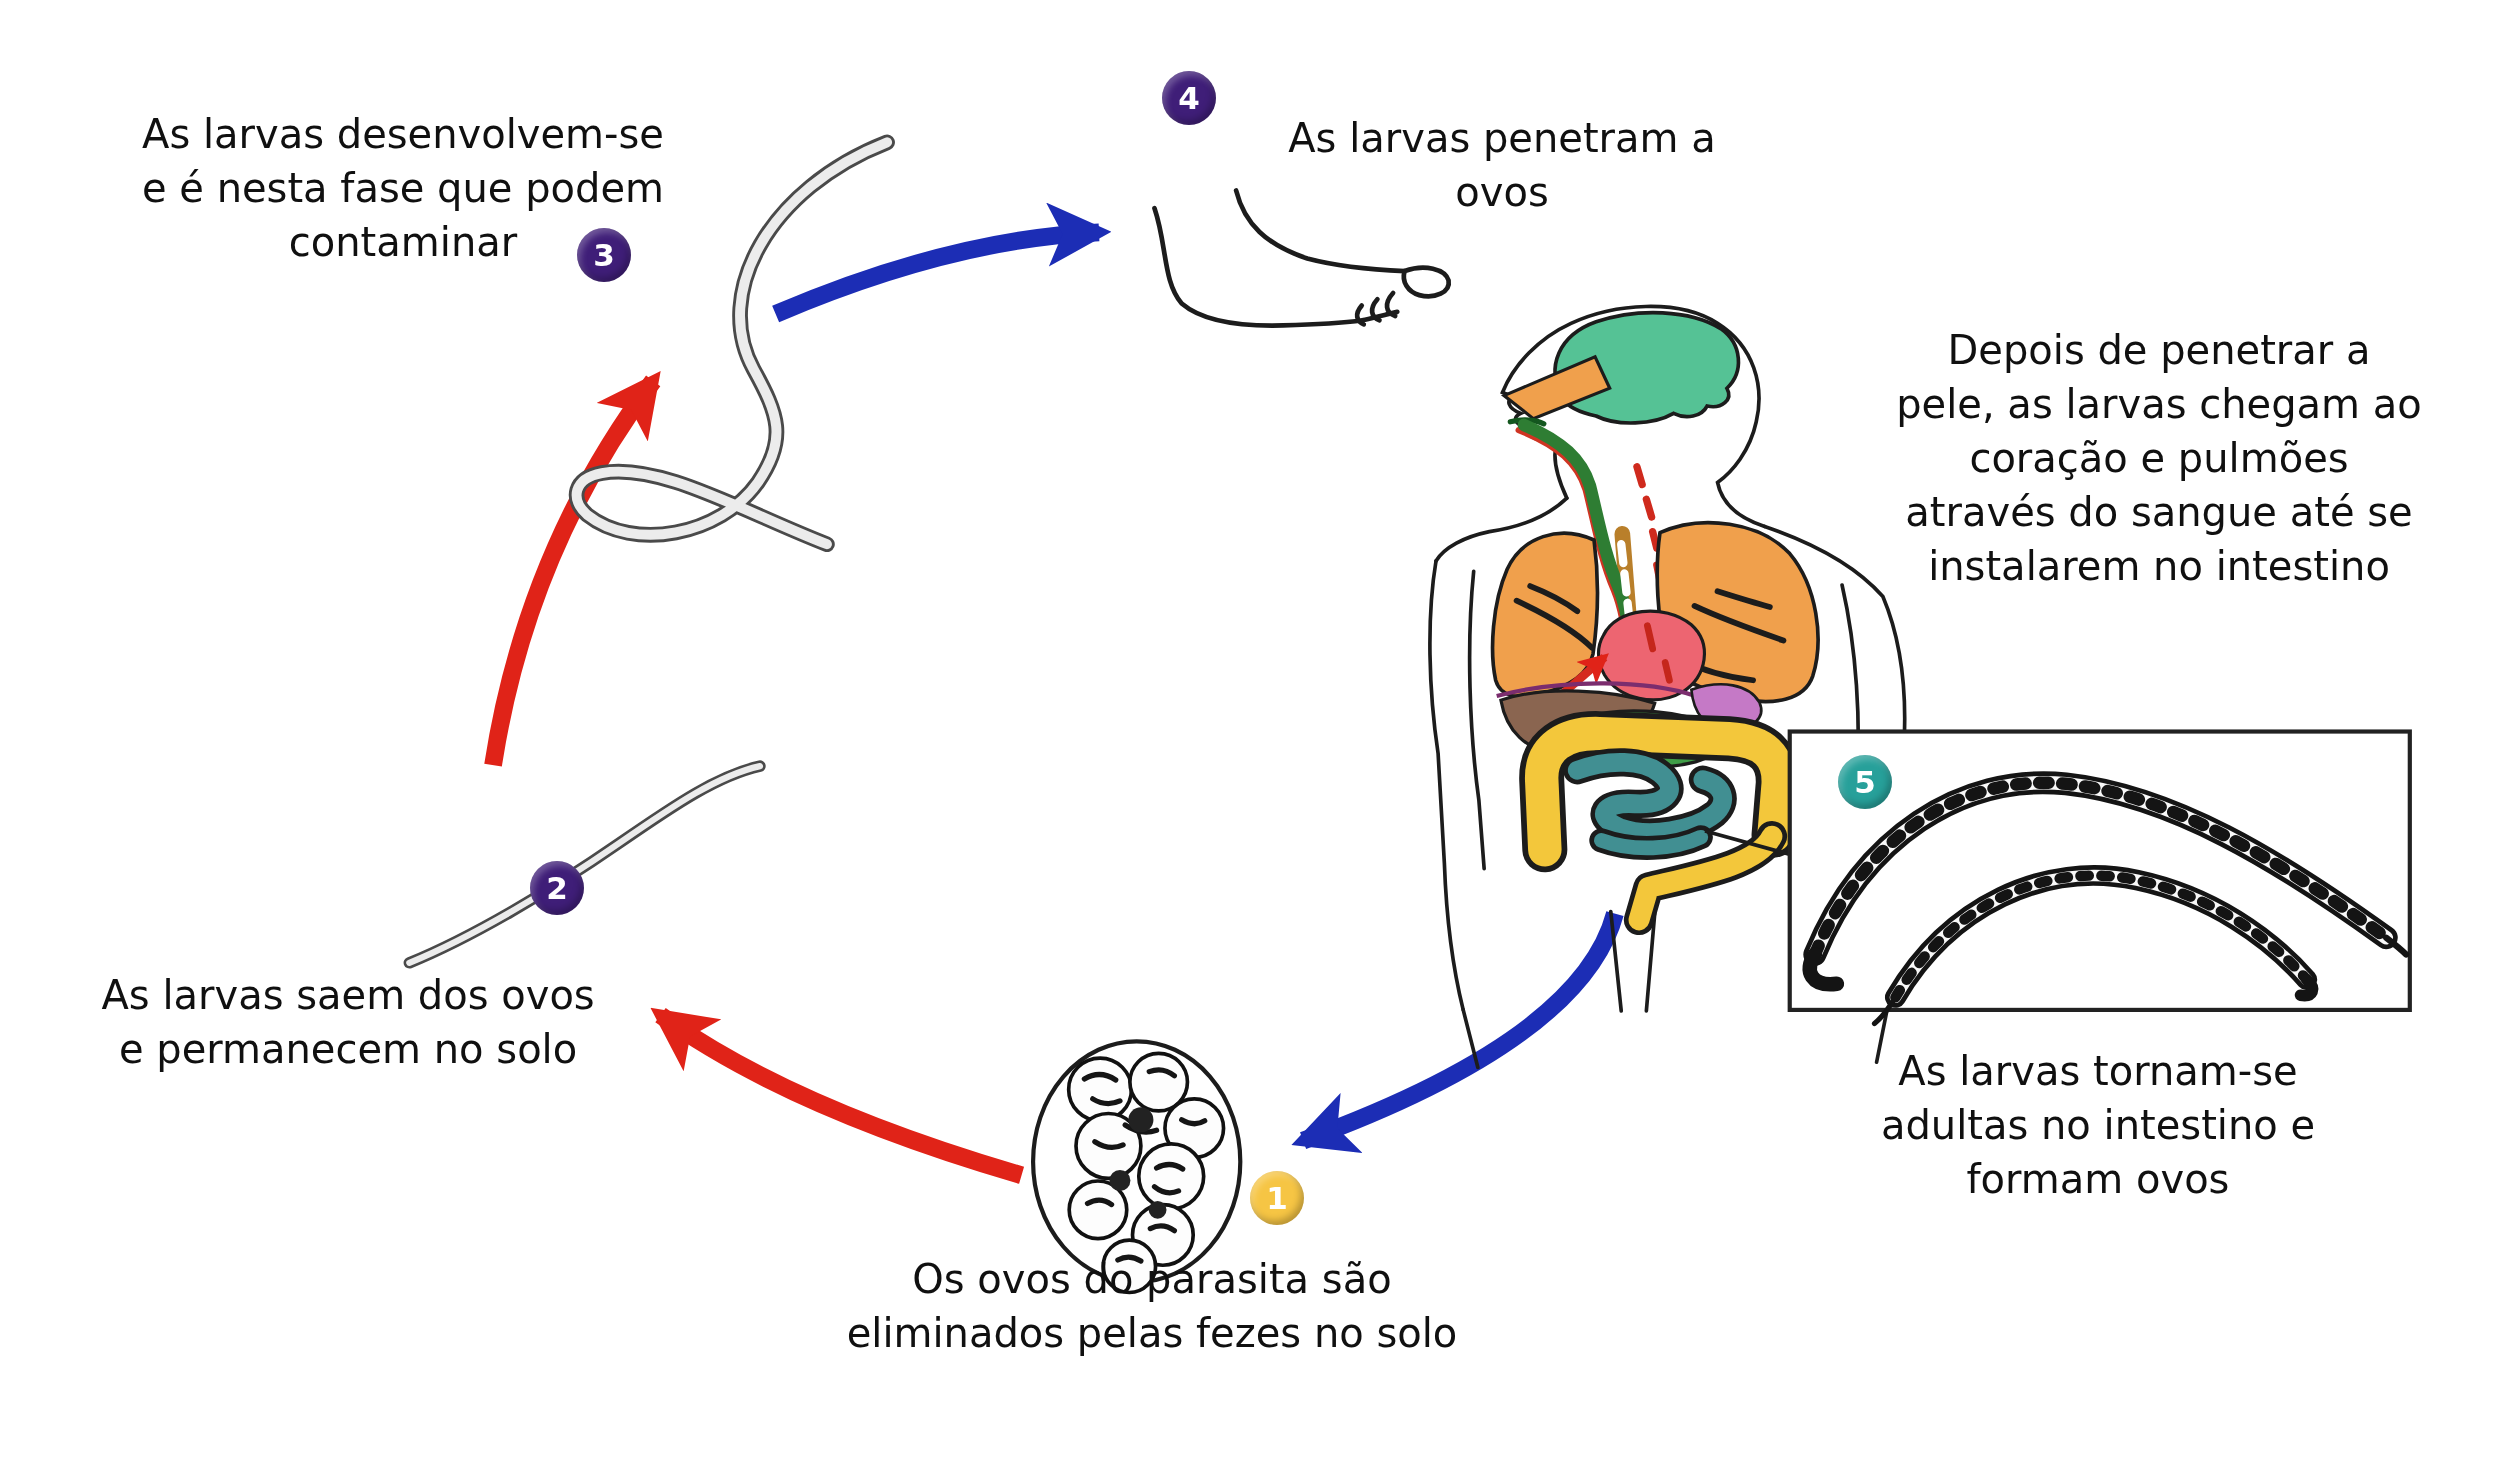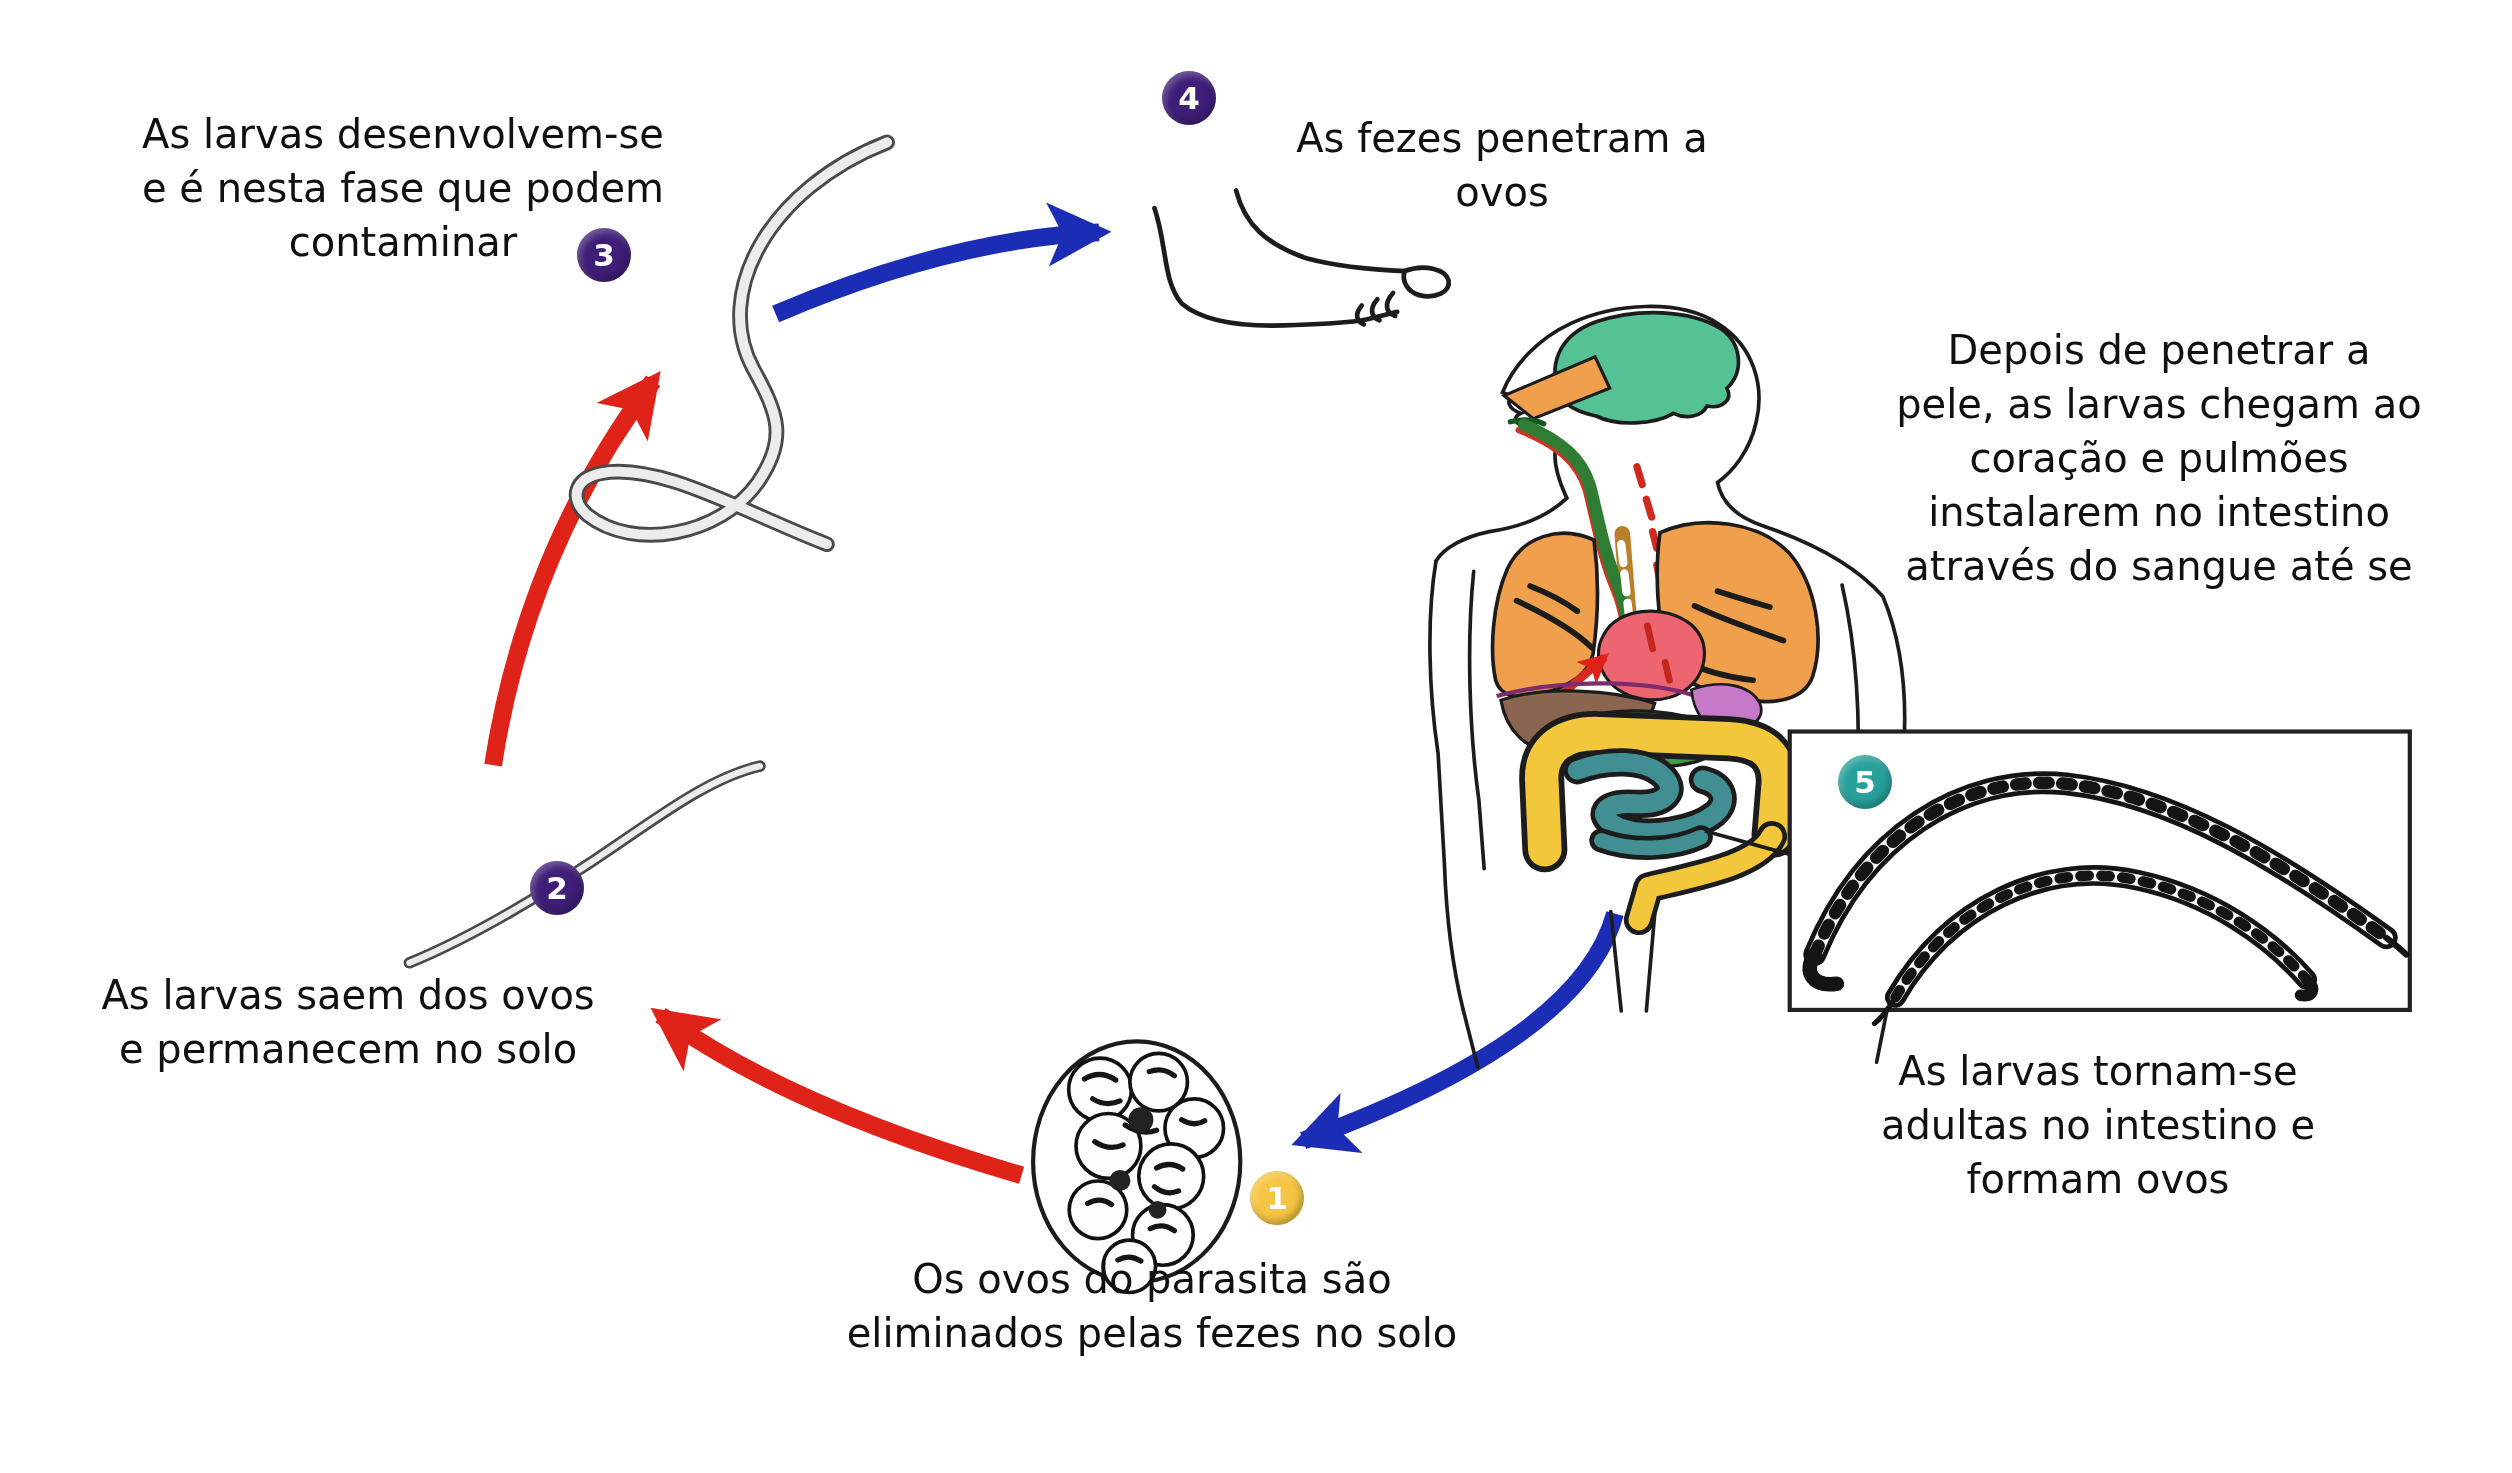--- a/index.html
+++ b/index.html
@@ -221,30 +221,30 @@
     </g>
   </svg>
 
   <div class="txt" style="left:29px; top:107px; width:748px;">
     <div>As larvas desenvolvem-se</div>
     <div>e é nesta fase que podem</div>
     <div>contaminar</div>
   </div>
 
   <div class="txt" style="left:1282px; top:111px; width:440px;">
-    <div>As fezes penetram a</div>
+    <div>As larvas penetram a</div>
     <div>ovos</div>
   </div>
 
   <div class="txt" style="left:1816px; top:323px; width:686px;">
     <div>Depois de penetrar a</div>
     <div>pele, as larvas chegam ao</div>
     <div>coração e pulmões</div>
+    <div>através do sangue até se</div>
     <div>instalarem no intestino</div>
-    <div>através do sangue até se</div>
   </div>
 
   <div class="txt" style="left:1780px; top:1036px; width:636px;margin-top:8px;">
     <div>As larvas tornam-se</div>
     <div>adultas no intestino e</div>
     <div>formam ovos</div>
   </div>
 
   <div class="txt" style="left:775px; top:1252px; width:754px;">
     <div>Os ovos do parasita são</div>

